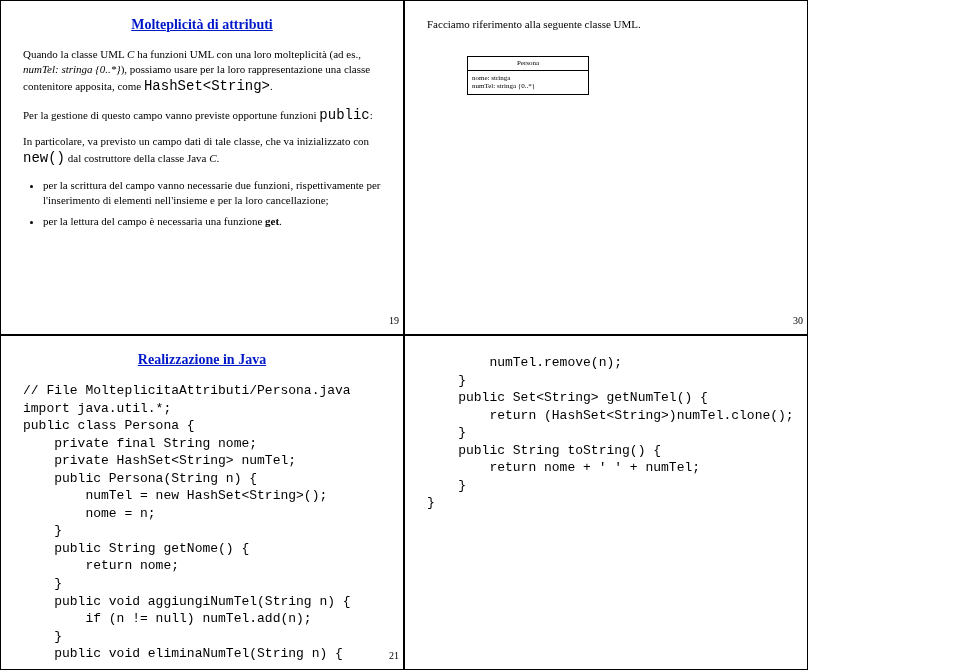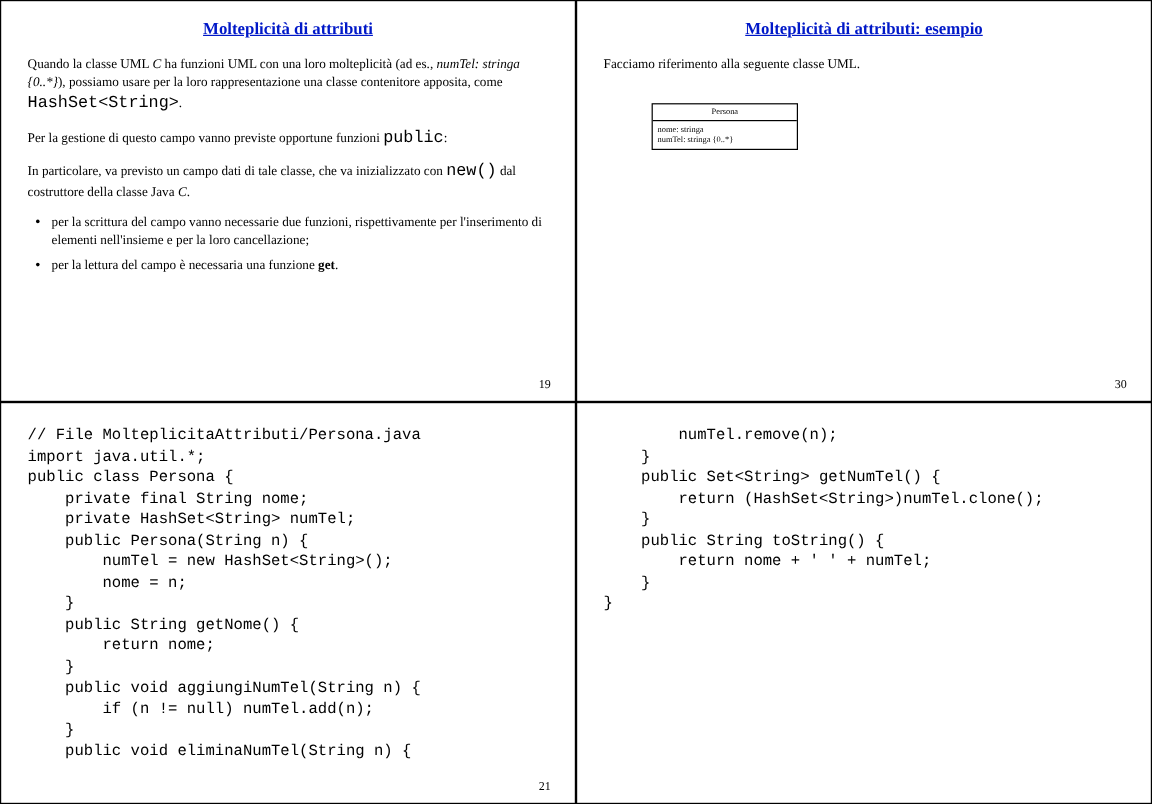--- a/index.html
+++ b/index.html
@@ -8,21 +8,21 @@
     background: #fff;
     font-family: "Times New Roman", Times, serif;
     font-size: 11px;
     color: #000;
     width: 960px;
   }
   .grid {
     display: grid;
     grid-template-columns: 1fr 1fr;
     grid-template-rows: auto auto;
-    width: 960px;
+    width: 808px;
   }
   .slide {
     border: 1px solid #000;
     padding: 16px 22px 10px 22px;
     box-sizing: border-box;
     height: 335px;
     position: relative;
     overflow: hidden;
   }
   .title {
@@ -39,21 +39,21 @@
   }
   .mono {
     font-family: "Courier New", monospace;
     font-size: 14px;
   }
   .ital { font-style: italic; }
   .bold { font-weight: bold; }
   .pagenum {
     position: absolute;
     bottom: 8px;
-    right: 20px;
+    right: 4px;
     font-size: 10px;
   }
   ul.bul {
     list-style: disc;
     margin: 8px 0 8px 20px;
     padding: 0;
   }
   ul.bul li {
     margin-bottom: 6px;
     line-height: 1.35;
@@ -98,32 +98,32 @@
     <ul class="bul">
       <li>per la scrittura del campo vanno necessarie due funzioni, rispettivamente per l'inserimento di elementi nell'insieme e per la loro cancellazione;</li>
       <li>
         <span>per la lettura del campo è necessaria una funzione </span><span class="bold">get</span><span>.</span>
       </li>
     </ul>
     <div class="pagenum">19</div>
   </div>
 
   <div class="slide">
-    <div class="title">Molteplicità di attributi: esempio</div>
     <p class="p">Facciamo riferimento alla seguente classe UML.</p>
     <div style="height:14px"></div>
     <div class="umlbox">
       <div class="umlhead">Persona</div>
       <div class="umlbody">nome: stringa
 numTel: stringa {0..*}</div>
     </div>
     <div class="pagenum">30</div>
   </div>
 
   <div class="slide">
+    <div class="title">Realizzazione in Java</div>
     <div class="codeblock">// File MolteplicitaAttributi/Persona.java
 import java.util.*;
 public class Persona {
     private final String nome;
     private HashSet&lt;String&gt; numTel;
     public Persona(String n) {
         numTel = new HashSet&lt;String&gt;();
         nome = n;
     }
     public String getNome() {

